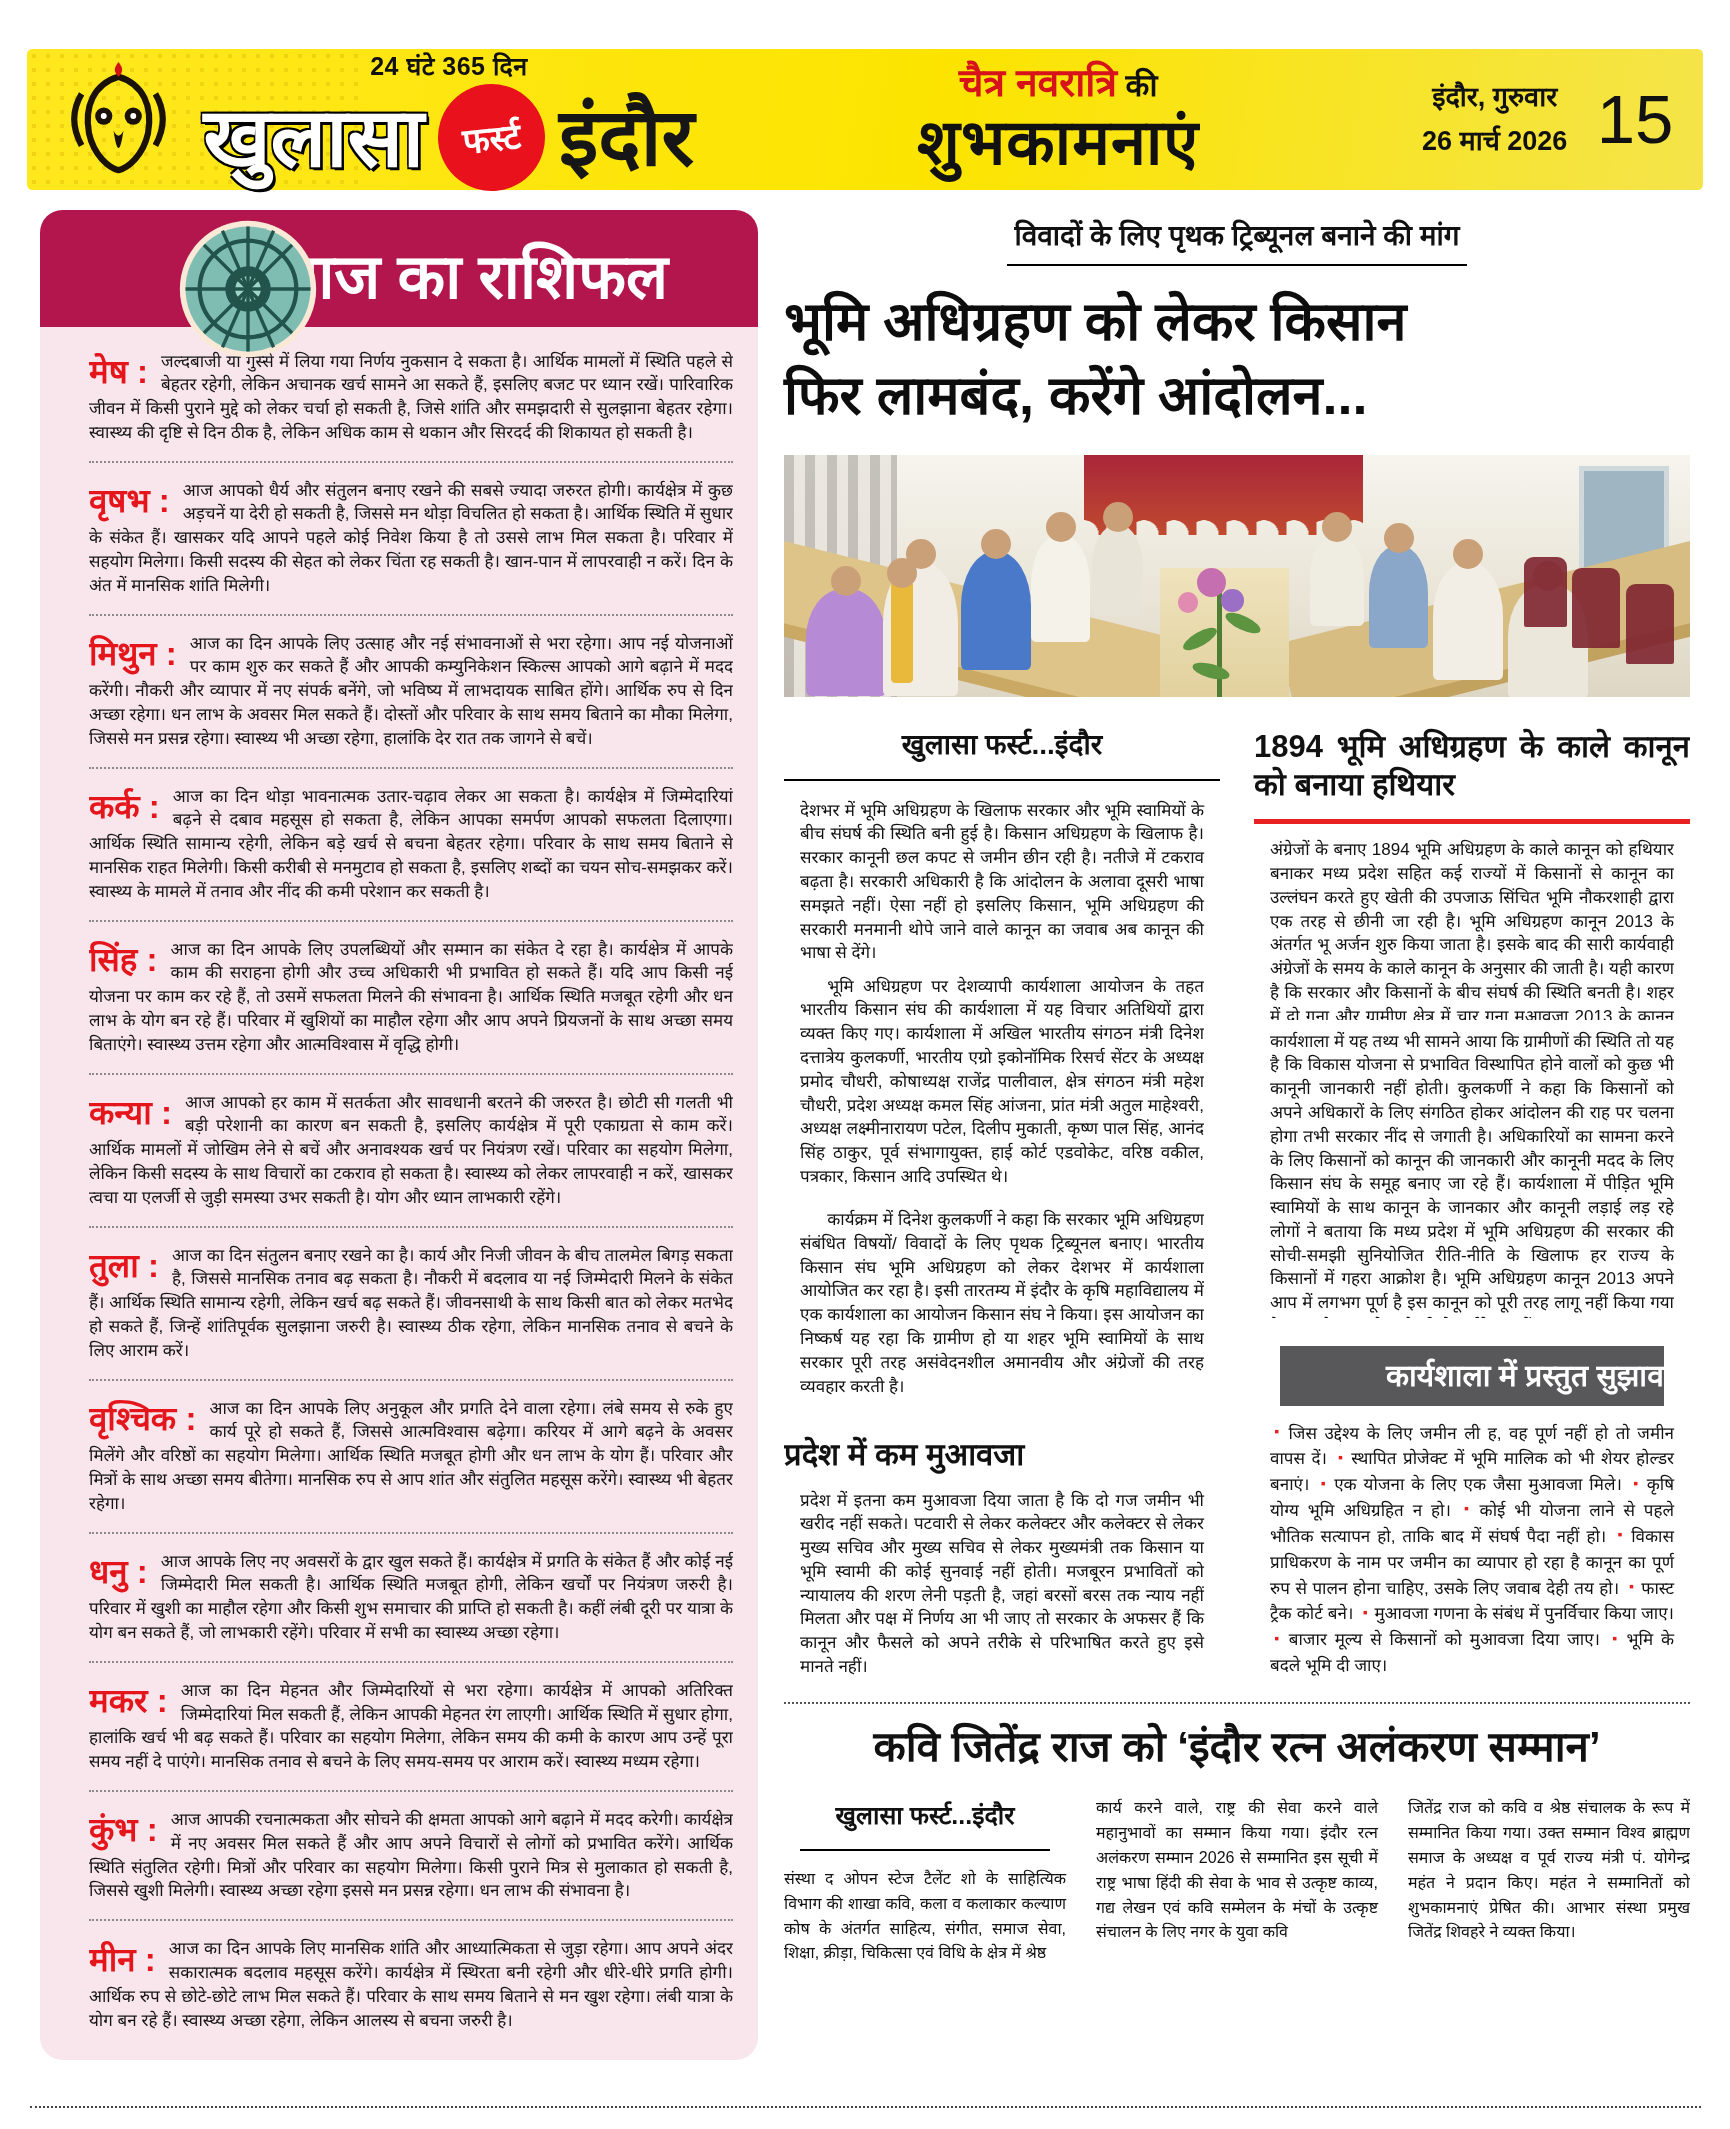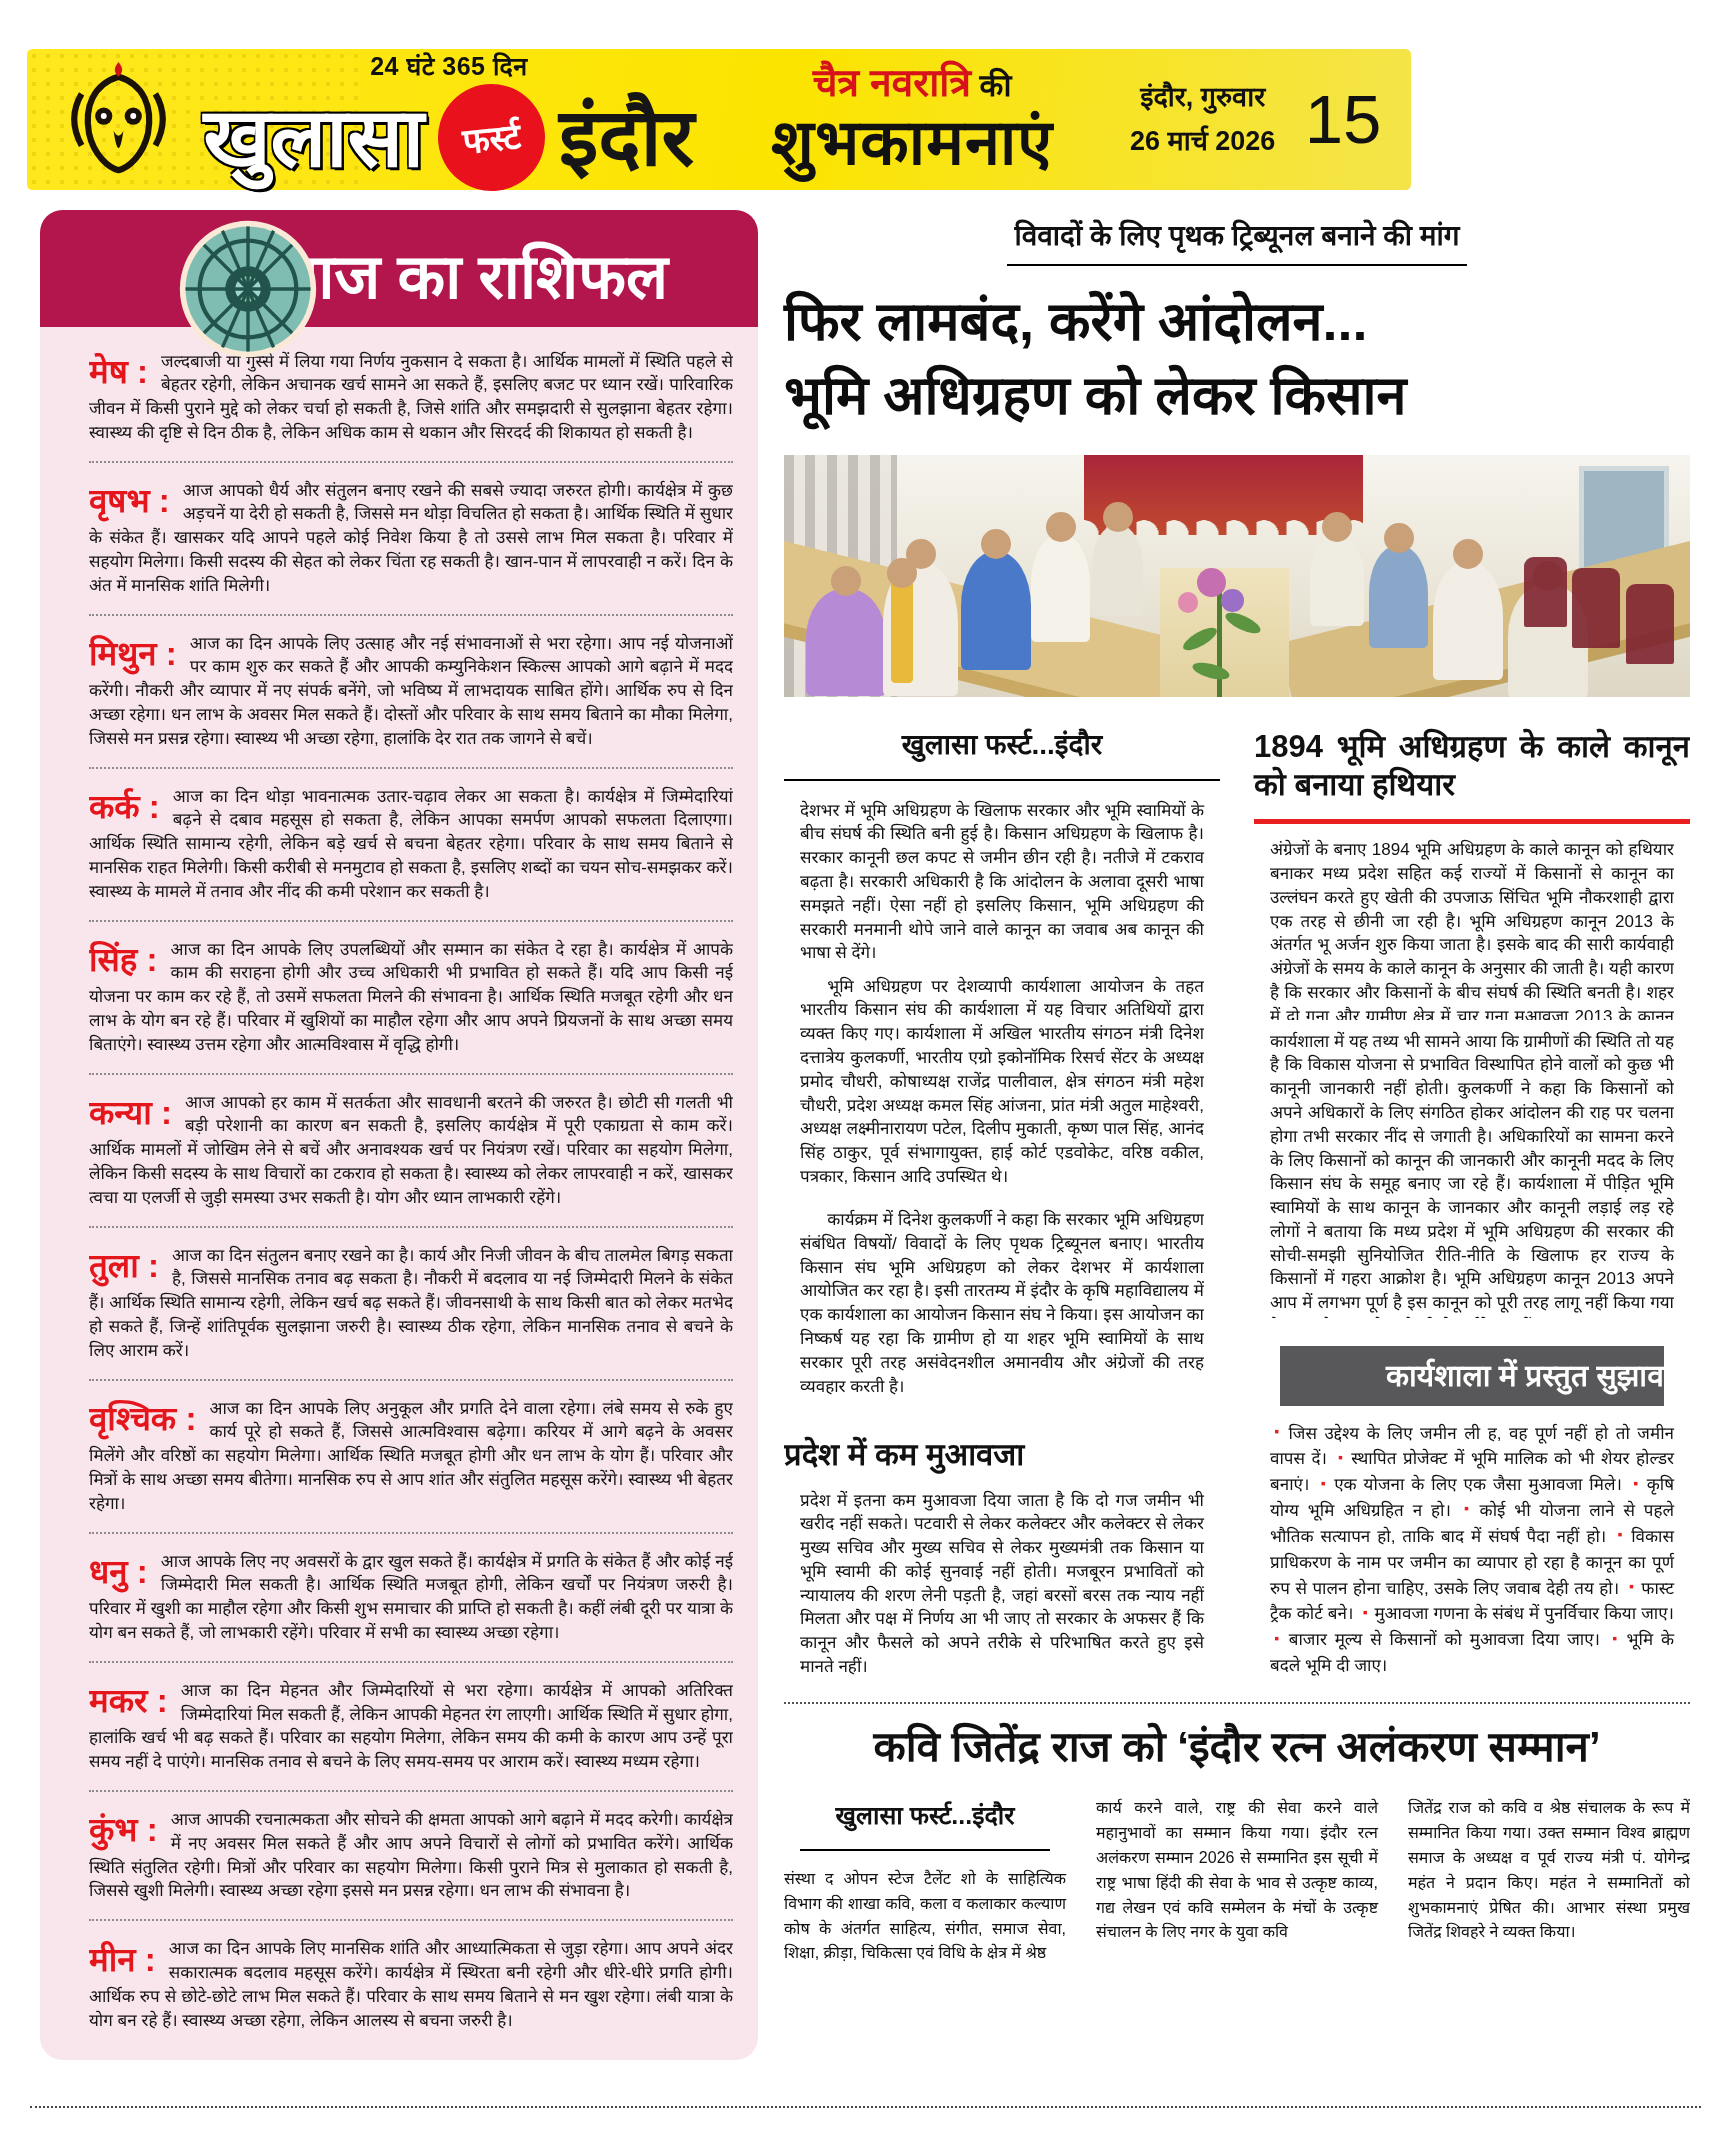--- a/index.html
+++ b/index.html
@@ -1,19 +1,19 @@
 <!DOCTYPE html>
 <html style="font-size:8.6px"><head>
 <meta charset="utf-8">
 <style>
   html,body{margin:0;padding:0;background:#888;}
   .page{position:relative;width:1730px;height:2129px;background:#ffffff;overflow:hidden;
         font-family:"Liberation Sans","DejaVu Sans",sans-serif;color:#111;}
   
-  .masthead{position:absolute;left:27px;top:49px;width:1384px;height:141px;
+  .masthead{position:absolute;left:27px;top:49px;width:1676px;height:141px;
     background:linear-gradient(100deg,#ffe81e 0%,#fce400 55%,#f4e44a 100%);
     border-radius:5.4px;display:flex;align-items:center;gap:24px;padding:0 29.5px;box-sizing:border-box;}
   .masthead::before{content:"";position:absolute;left:0;top:0;bottom:0;width:333px;
     background:radial-gradient(#e5c50a 22%,transparent 24%);background-size:14px 14px;opacity:.55;border-radius:5.4px 0 0 5.4px;}
   .durga{position:relative;flex:none;}
   .logo-block{position:relative;text-align:center;flex:none;}
   .logo-top{font-size:25px;font-weight:bold;letter-spacing:0.5px;}
   .logo-row{display:flex;align-items:center;gap:14px;margin-top:2.1px;}
   .logo-main{font-size:82px;font-weight:900;color:#fff;line-height:1.05;
     text-shadow:2.7px 2.7px 0 #000,-1.6px -1.6px 0 #000,1.6px -1.6px 0 #000,-1.6px 1.6px 0 #000,1.6px 1.6px 0 #000;}
@@ -154,22 +154,22 @@
       <section class="sign"><span class="sign-name">धनु :</span><span>आज आपके लिए नए अवसरों के द्वार खुल सकते हैं। कार्यक्षेत्र में प्रगति के संकेत हैं और कोई नई जिम्मेदारी मिल सकती है। आर्थिक स्थिति मजबूत होगी, लेकिन खर्चों पर नियंत्रण जरुरी है। परिवार में खुशी का माहौल रहेगा और किसी शुभ समाचार की प्राप्ति हो सकती है। कहीं लंबी दूरी पर यात्रा के योग बन सकते हैं, जो लाभकारी रहेंगे। परिवार में सभी का स्वास्थ्य अच्छा रहेगा।</span></section>
       <section class="sign"><span class="sign-name">मकर :</span><span>आज का दिन मेहनत और जिम्मेदारियों से भरा रहेगा। कार्यक्षेत्र में आपको अतिरिक्त जिम्मेदारियां मिल सकती हैं, लेकिन आपकी मेहनत रंग लाएगी। आर्थिक स्थिति में सुधार होगा, हालांकि खर्च भी बढ़ सकते हैं। परिवार का सहयोग मिलेगा, लेकिन समय की कमी के कारण आप उन्हें पूरा समय नहीं दे पाएंगे। मानसिक तनाव से बचने के लिए समय-समय पर आराम करें। स्वास्थ्य मध्यम रहेगा।</span></section>
       <section class="sign"><span class="sign-name">कुंभ :</span><span>आज आपकी रचनात्मकता और सोचने की क्षमता आपको आगे बढ़ाने में मदद करेगी। कार्यक्षेत्र में नए अवसर मिल सकते हैं और आप अपने विचारों से लोगों को प्रभावित करेंगे। आर्थिक स्थिति संतुलित रहेगी। मित्रों और परिवार का सहयोग मिलेगा। किसी पुराने मित्र से मुलाकात हो सकती है, जिससे खुशी मिलेगी। स्वास्थ्य अच्छा रहेगा इससे मन प्रसन्न रहेगा। धन लाभ की संभावना है।</span></section>
       <section class="sign"><span class="sign-name">मीन :</span><span>आज का दिन आपके लिए मानसिक शांति और आध्यात्मिकता से जुड़ा रहेगा। आप अपने अंदर सकारात्मक बदलाव महसूस करेंगे। कार्यक्षेत्र में स्थिरता बनी रहेगी और धीरे-धीरे प्रगति होगी। आर्थिक रुप से छोटे-छोटे लाभ मिल सकते हैं। परिवार के साथ समय बिताने से मन खुश रहेगा। लंबी यात्रा के योग बन रहे हैं। स्वास्थ्य अच्छा रहेगा, लेकिन आलस्य से बचना जरुरी है।</span></section>
     </div>
   </aside>
 
   <main class="main-col">
     <div class="kicker"><span>विवादों के लिए पृथक ट्रिब्यूनल बनाने की मांग</span></div>
     <h1 class="headline">
+      <div>भूमि अधिग्रहण को लेकर किसान</div>
       <div>फिर लामबंद, करेंगे आंदोलन...</div>
-      <div>भूमि अधिग्रहण को लेकर किसान</div>
     </h1>
 
     <figure class="photo">
       <div class="ph-wall"></div>
       <div class="ph-curtain"></div>
       <div class="ph-window"></div>
       <div class="ph-banner"></div>
       <div class="ph-table-l"></div>
       <div class="ph-table-r"></div>
       <div class="ph-table-c"></div>

